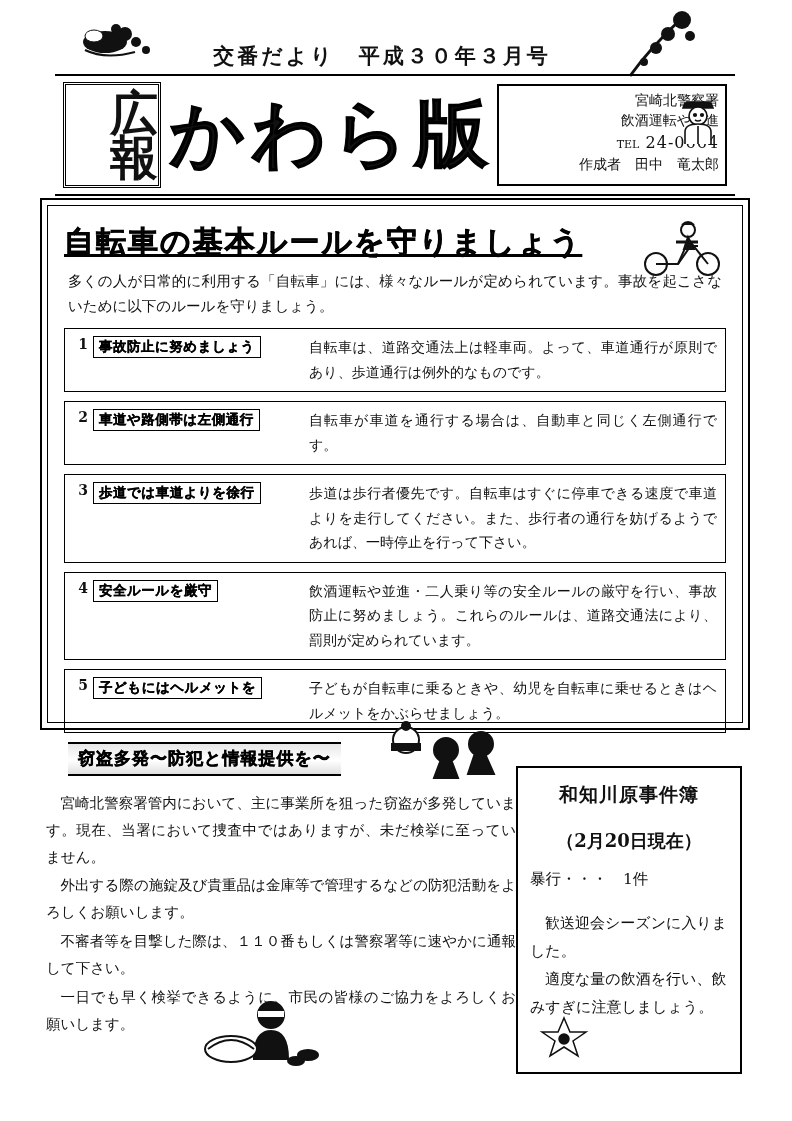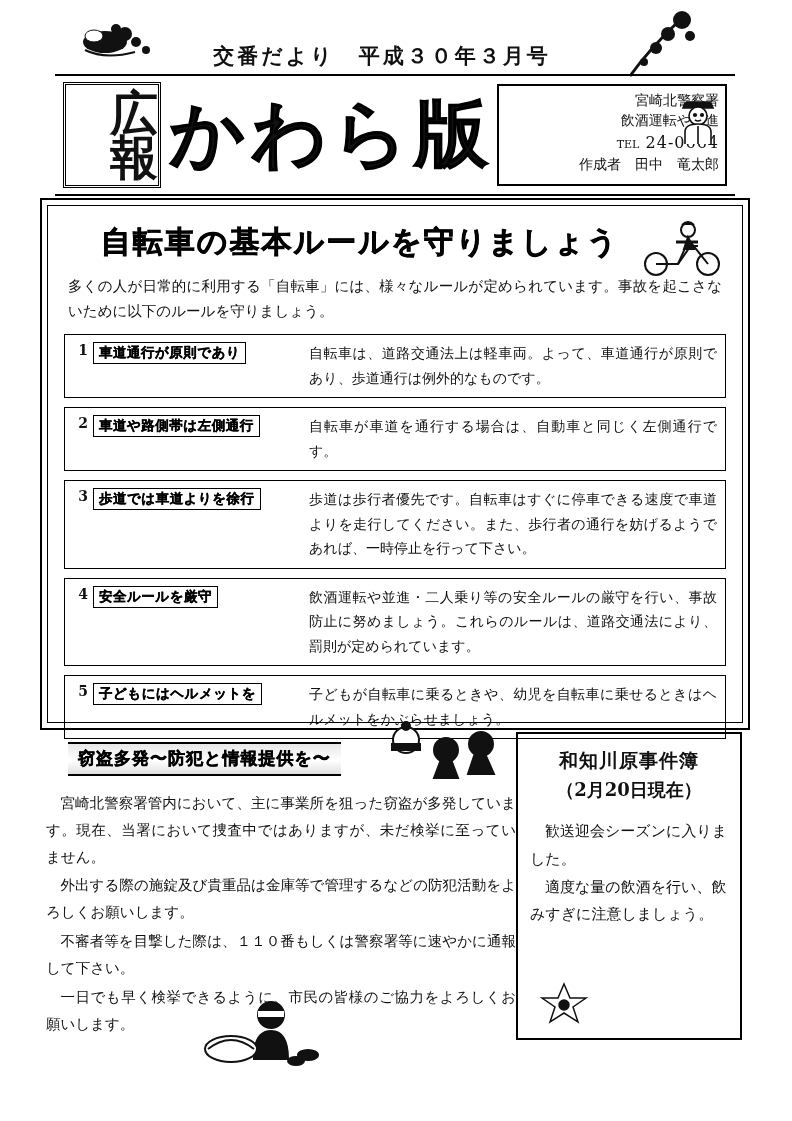--- a/index.html
+++ b/index.html
@@ -133,42 +133,42 @@
   }
   .rules-inner {
     border: 1px solid #000;
     width: 100%;
     height: 100%;
     box-sizing: border-box;
     position: relative;
     padding: 8px 16px;
   }
   .rules-title {
-    text-align: center;
     font-size: 30px;
     font-weight: bold;
     font-family: "DejaVu Serif", serif;
     letter-spacing: 2px;
     margin: 8px 0 4px 0;
     -webkit-text-stroke: 0.7px #000;
     padding-right: 70px;
+    text-decoration: underline;
   }
   .bike-deco {
     position: absolute;
     right: 14px;
     top: 10px;
     width: 92px;
     height: 62px;
   }
   .rules-lead {
     font-size: 14.5px;
     line-height: 1.7;
-    margin: 12px 4px 10px 4px;
+    margin: 6px 4px 10px 4px;
     text-align: justify;
-    font-family: Liberation Mono, monospace;
+    font-family: Liberation Serif, serif;
   }
 
   .rule-row {
     border: 1px solid #000;
     margin: 0 0 9px 0;
     display: flex;
     align-items: flex-start;
     padding: 6px 8px 7px 8px;
     box-sizing: border-box;
   }
@@ -247,41 +247,41 @@
     position: absolute;
     left: 330px;
     top: -22px;
     width: 130px;
     height: 62px;
   }
 
   
   .side-box {
     position: absolute;
-    top: 732px;
+    top: 766px;
     left: 516px;
     width: 226px;
     height: 308px;
     border: 2px solid #000;
     box-sizing: border-box;
     padding: 10px 12px;
     font-family: "DejaVu Serif", serif;
   }
   .side-title {
     text-align: center;
     font-size: 19px;
     font-weight: bold;
     letter-spacing: 1px;
     margin-top: 4px;
   }
   .side-sub {
     text-align: center;
     font-size: 18px;
     font-weight: bold;
-    margin-top: 4px;
+    margin-top: 21px;
   }
   .side-stats {
     margin-top: 12px;
     font-size: 15.5px;
     line-height: 1.9;
   }
   .side-note {
     margin-top: 16px;
     font-size: 15px;
     line-height: 1.85;
@@ -363,21 +363,21 @@
           <path d="M40 26 h22" stroke-width="3"></path>
         </g>
       </svg>
 
       <div class="rules-title">自転車の基本ルールを守りましょう</div>
       <div class="rules-lead">多くの人が日常的に利用する「自転車」には、様々なルールが定められています。事故を起こさないために以下のルールを守りましょう。</div>
 
       <div class="rule-row">
         <div class="rule-left">
           <span class="rule-num">1</span>
-          <span class="rule-label">車道通行が原則であり</span>
+          <span class="rule-label">事故防止に努めましょう</span>
         </div>
         <div class="rule-text">自転車は、道路交通法上は軽車両。よって、車道通行が原則であり、歩道通行は例外的なものです。</div>
       </div>
 
       <div class="rule-row">
         <div class="rule-left">
           <span class="rule-num">2</span>
           <span class="rule-label">車道や路側帯は左側通行</span>
         </div>
         <div class="rule-text">自転車が車道を通行する場合は、自動車と同じく左側通行です。</div>
@@ -441,20 +441,21 @@
         <ellipse cx="122" cy="58" rx="10" ry="5"></ellipse>
         <ellipse cx="110" cy="64" rx="8" ry="4"></ellipse>
       </g>
     </svg>
   </div>
 
   <div class="side-box">
     <div class="side-title">和知川原事件簿</div>
     <div class="side-sub">（2月20日現在）</div>
     <div class="side-stats">
+      <div>暴行・・・　1件</div>
     </div>
     <div class="side-note">
       <p>歓送迎会シーズンに入りました。</p>
       <p>適度な量の飲酒を行い、飲みすぎに注意しましょう。</p>
     </div>
     <svg class="sakura-deco" viewBox="0 0 60 50">
       <g stroke="#111" fill="#fff" stroke-width="1.5">
         <path d="M30 4 L36 18 L52 18 L39 27 L44 42 L30 33 L16 42 L21 27 L8 18 L24 18 Z"></path>
         <circle cx="30" cy="25" r="5" fill="#111"></circle>
       </g>

